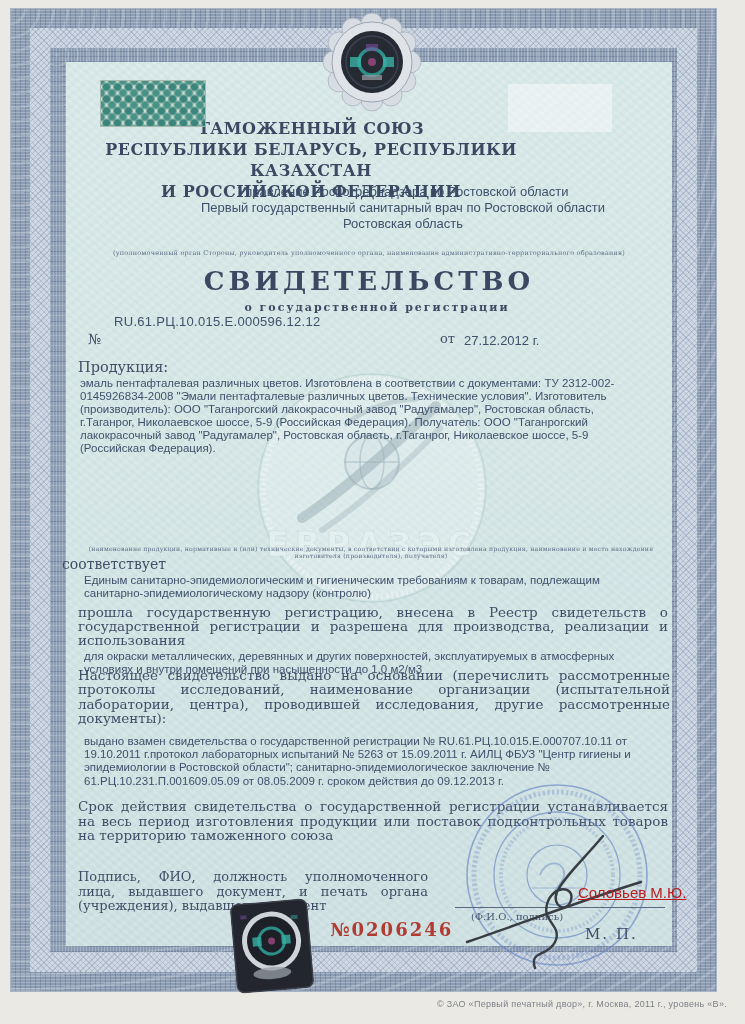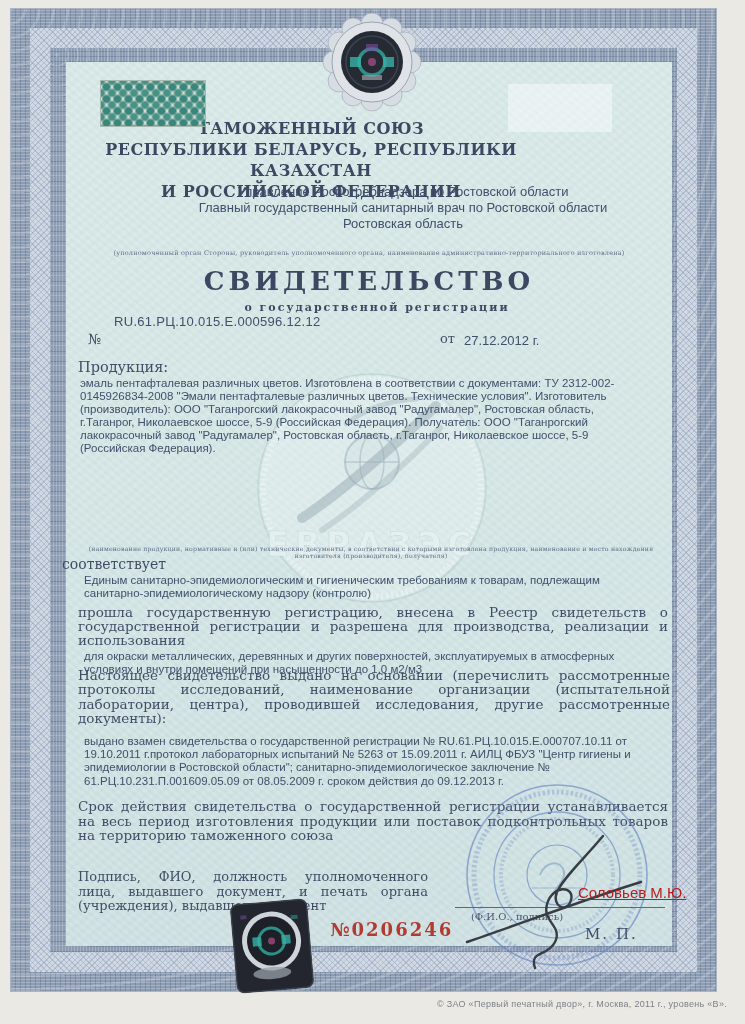--- a/index.html
+++ b/index.html
@@ -127,24 +127,24 @@
     </svg>
   </div>
 
   <div class="abs serif center hdr-union">
     <div>ТАМОЖЕННЫЙ СОЮЗ</div>
     <div>РЕСПУБЛИКИ БЕЛАРУСЬ, РЕСПУБЛИКИ КАЗАХСТАН</div>
     <div>И РОССИЙСКОЙ ФЕДЕРАЦИИ</div>
   </div>
   <div class="abs sans center hdr-auth">
     <div>Управление Роспотребнадзора по Ростовской области</div>
-    <div>Главный государственный санитарный врач по Ростовской области</div>
+    <div>Первый государственный санитарный врач по Ростовской области</div>
     <div>Ростовская область</div>
   </div>
-  <div class="abs micro caption1">(уполномоченный орган Стороны, руководитель уполномоченного органа, наименование административно-территориального изготовлена)</div>
+  <div class="abs micro caption1">(уполномоченный орган Стороны, руководитель уполномоченного органа, наименование административно-территориального образования)</div>
 
   <div class="abs serif center title">СВИДЕТЕЛЬСТВО</div>
   <div class="abs serif center subtitle">о государственной регистрации</div>
 
   <div class="abs serif num-label">№</div>
   <div class="abs sans num-value">RU.61.РЦ.10.015.Е.000596.12.12</div>
   <div class="abs serif date-label">от</div>
   <div class="abs sans date-value">27.12.2012 г.</div>
 
   <div class="abs serif product-label">Продукция:</div>

